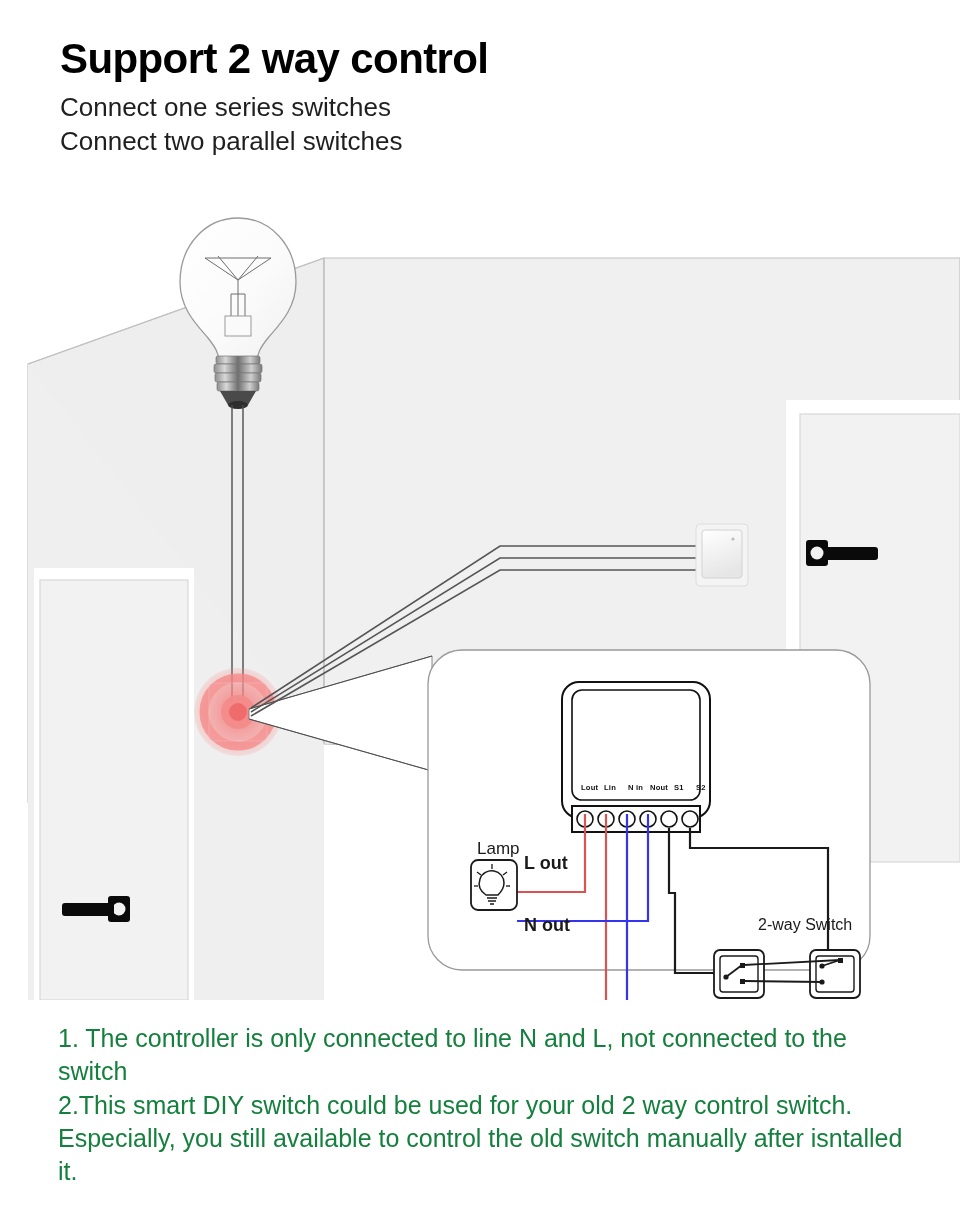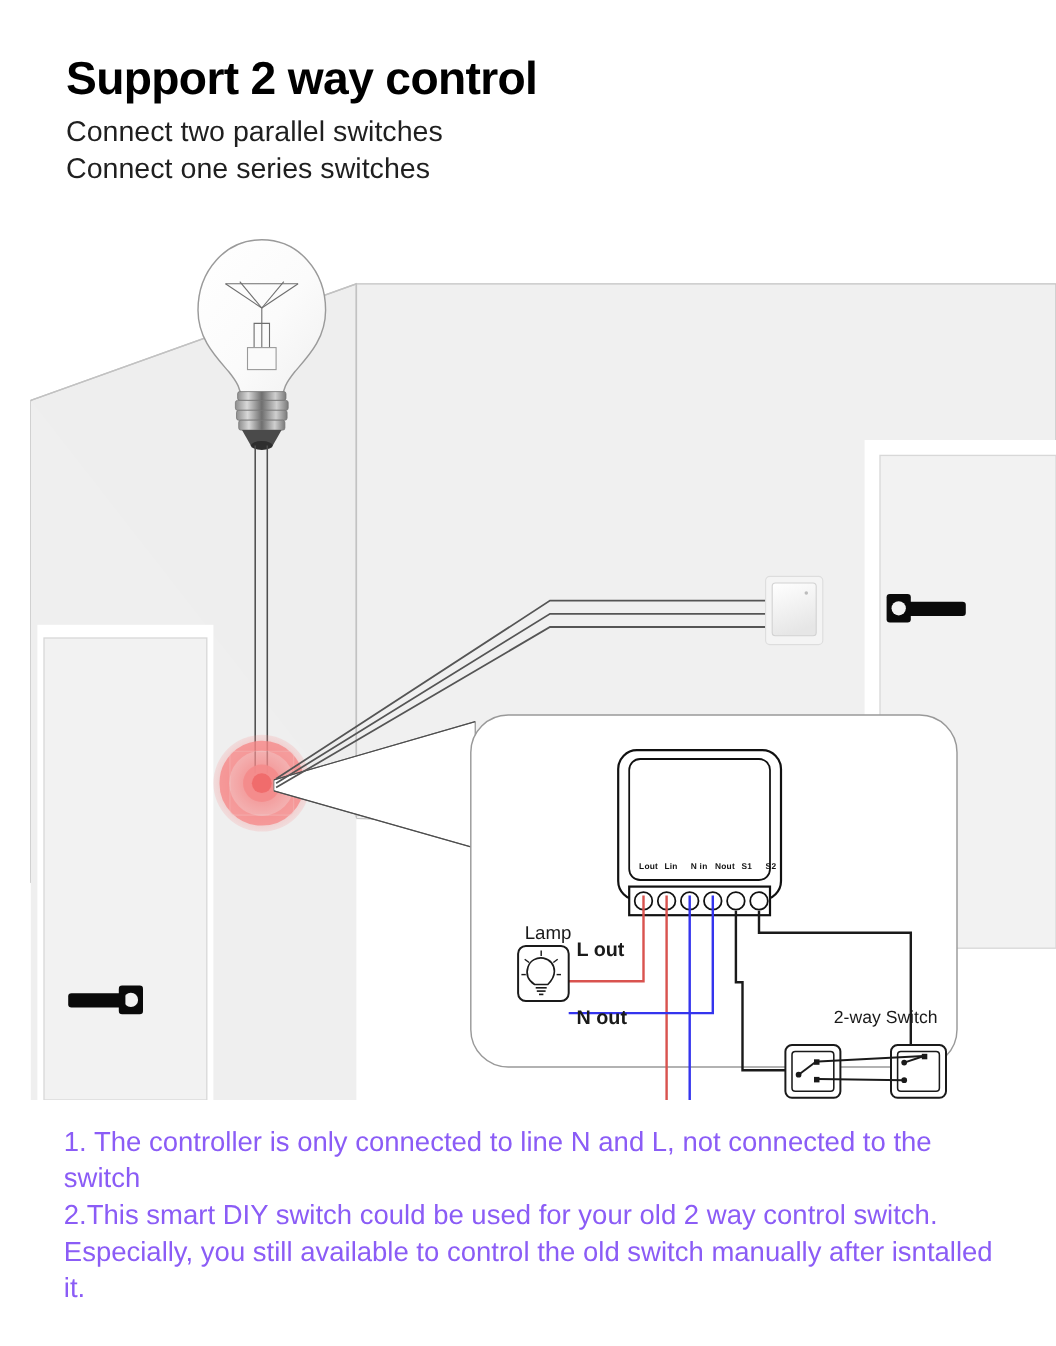--- a/index.html
+++ b/index.html
@@ -14,21 +14,21 @@
     position: relative;
     font-family: "Liberation Sans", "DejaVu Sans", sans-serif;
     color: #1a1a1a;
     overflow: hidden;
   }
 
   
   #header {
     position: absolute;
     left: 60px;
-    top: 48px;
+    top: 36px;
     width: 860px;
   }
   #page-title {
     font-size: 42px;
     font-weight: 700;
     letter-spacing: -0.6px;
     line-height: 1.08;
     color: #000000;
     margin: 0 0 10px 0;
     white-space: nowrap;
@@ -52,31 +52,31 @@
   #illustration svg { display: block; }
 
   
   #notes {
     position: absolute;
     left: 58px;
     top: 1022px;
     width: 850px;
     font-size: 25px;
     line-height: 1.33;
-    color: #8b5cf6;
+    color: #15803d;
   }
   .note-item { margin: 0; }
 </style>
 </head>
 <body>
 
 <div id="header">
   <h1 id="page-title">Support 2 way control</h1>
+  <div class="subtitle-line">Connect one series switches</div>
   <div class="subtitle-line">Connect two parallel switches</div>
-  <div class="subtitle-line">Connect one series switches</div>
 </div>
 
 <div id="illustration">
 <svg width="960" height="812" viewBox="0 0 960 812" xmlns="http://www.w3.org/2000/svg">
   <defs>
     <radialGradient id="glowGrad" cx="50%" cy="50%" r="50%">
       <stop offset="0%" stop-color="#f05555" stop-opacity="0.85"></stop>
       <stop offset="45%" stop-color="#f36b6b" stop-opacity="0.55"></stop>
       <stop offset="100%" stop-color="#f79090" stop-opacity="0.20"></stop>
     </radialGradient>

